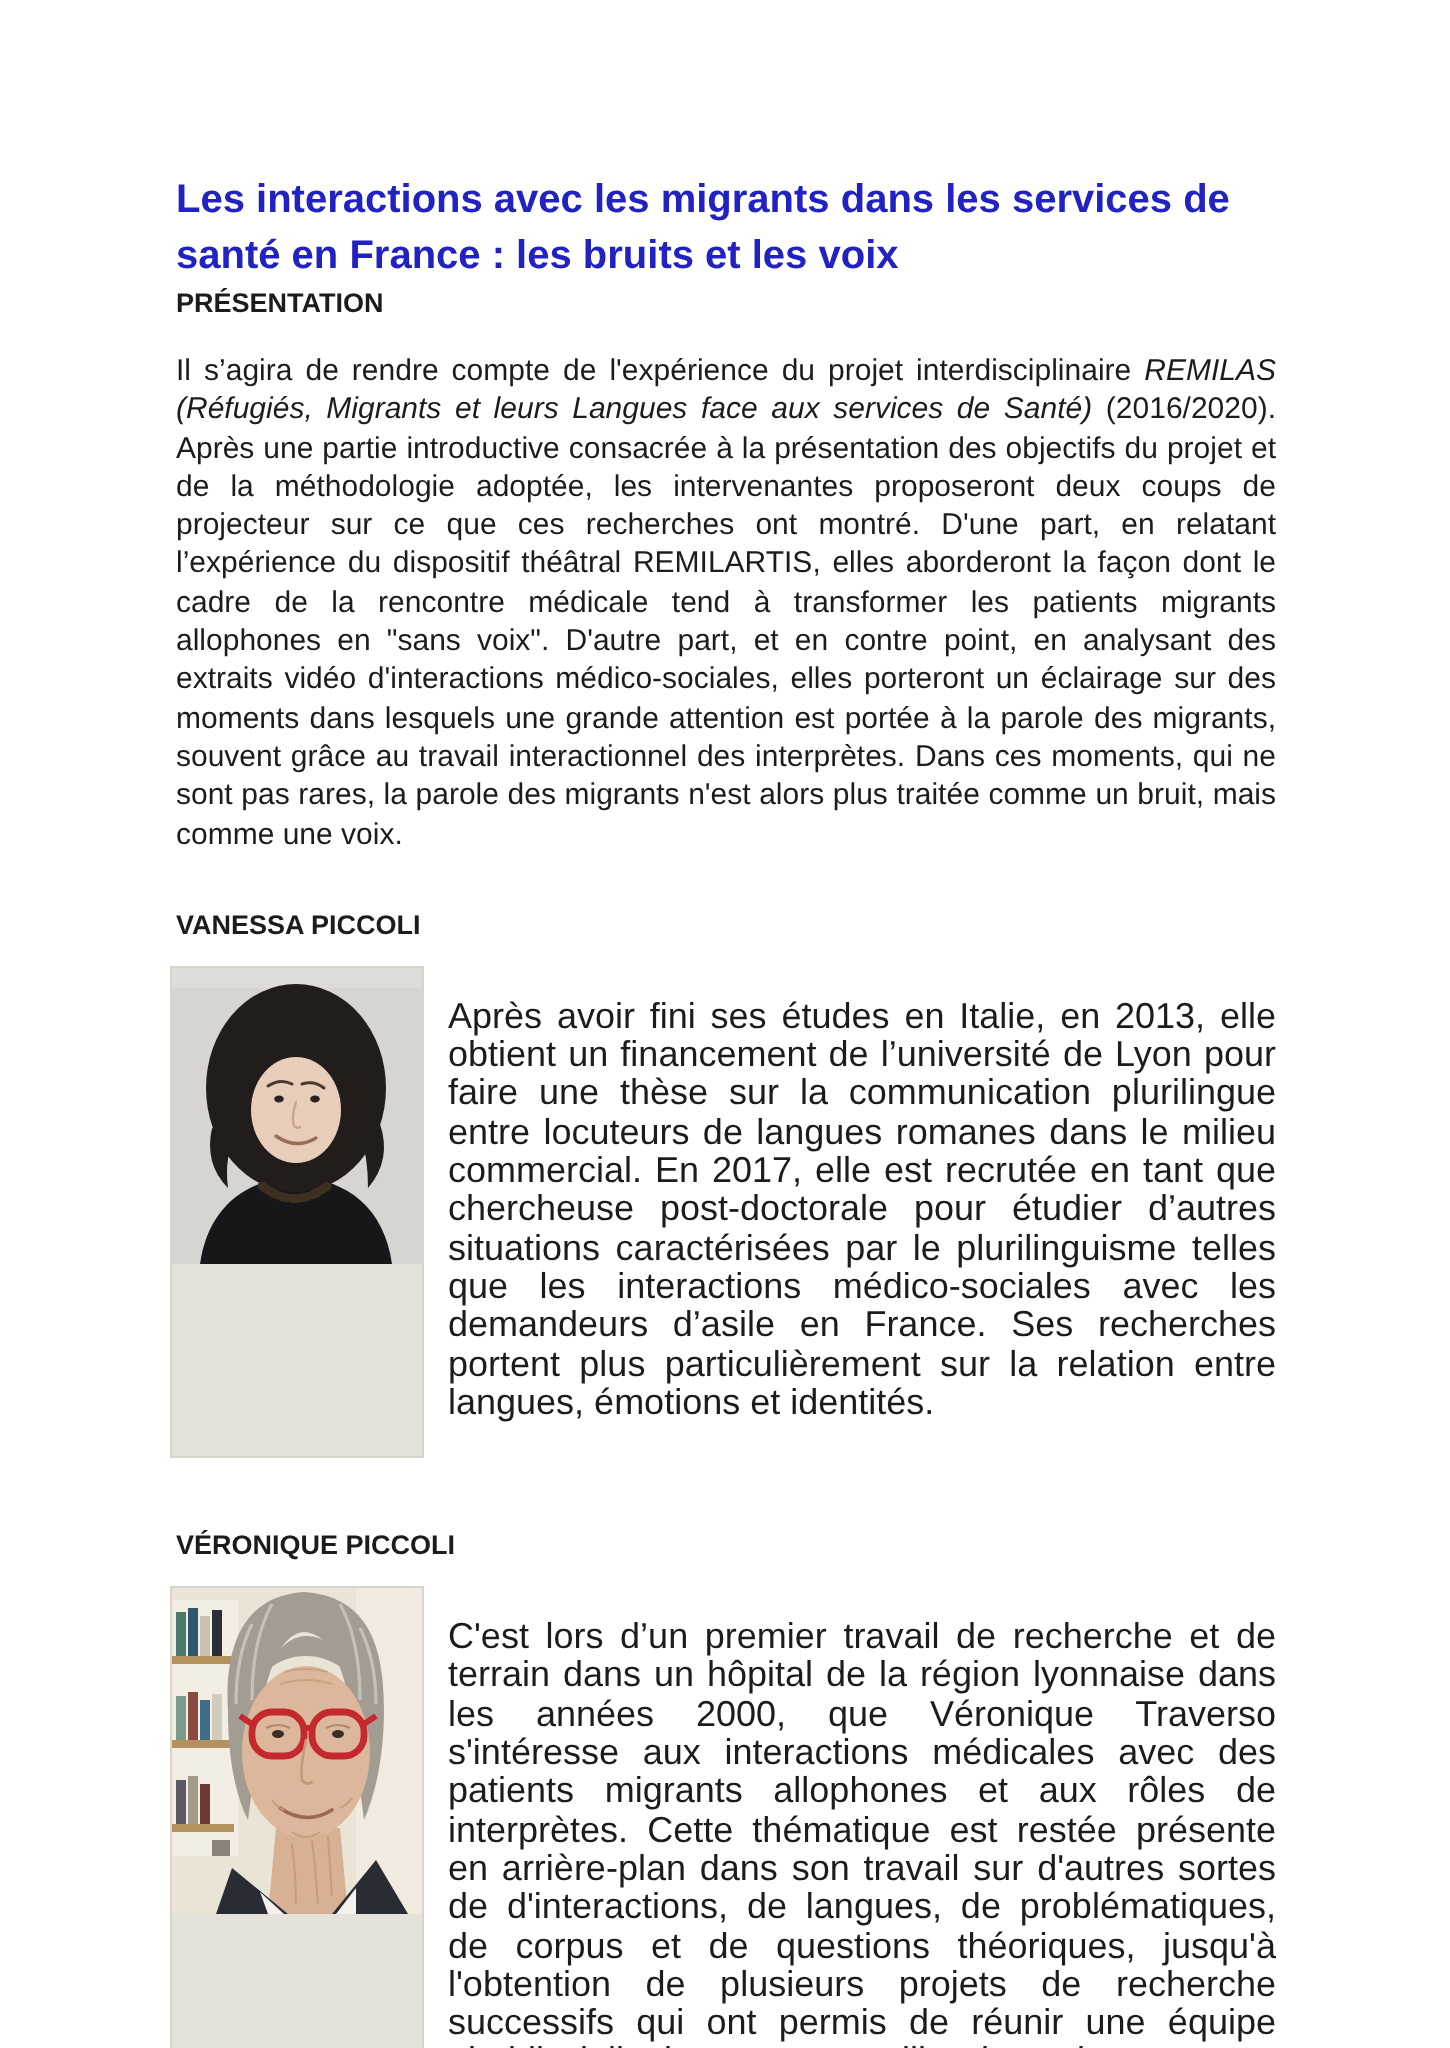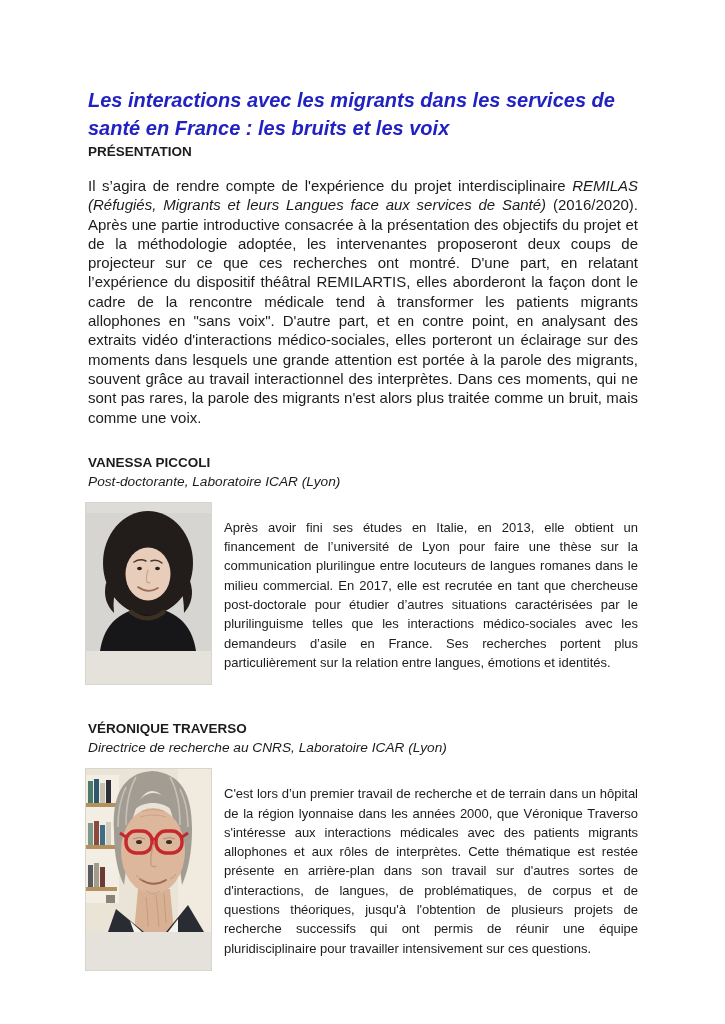--- a/index.html
+++ b/index.html
@@ -15,21 +15,20 @@
   .content {
     position: absolute;
     left: 88px;
     top: 0;
     width: 550px;
   }
   .doc-title {
     margin: 86px 0 0 0;
     color: #2222c2;
     font-weight: bold;
-    font-style: italic;
     font-size: 20px;
     line-height: 28px;
   }
   .presentation-heading {
     font-weight: bold;
     font-size: 13.5px;
     line-height: 19px;
   }
   .presentation-paragraph {
     font-size: 15px;
@@ -53,41 +52,40 @@
   .photo {
     flex: 0 0 auto;
     margin-left: -3px;
     border: 1px solid #d8d5cf;
     background: #e5e2db;
   }
   .photo svg { display: block; }
   .bio {
     margin-left: 12px;
     flex: 1;
-    font-size: 13px;
+    font-size: 18px;
     line-height: 19.3px;
     text-align: justify;
     margin-top: 16px;
   }
 </style>
 </head>
 <body>
 
 <div class="page">
   <div class="content">
 
     <h1 class="doc-title" style="color: rgb(34, 34, 194);">Les interactions avec les migrants dans les services de santé en France : les bruits et les voix</h1>
 
     <div class="presentation-heading">PRÉSENTATION</div>
 
     <p class="presentation-paragraph"><span>Il s’agira de rendre compte de l'expérience du projet interdisciplinaire </span><span class="it">REMILAS (Réfugiés, Migrants et leurs Langues face aux services de Santé)</span><span> (2016/2020). Après une partie introductive consacrée à la présentation des objectifs du projet et de la méthodologie adoptée, les intervenantes proposeront deux coups de projecteur sur ce que ces recherches ont montré. D'une part, en relatant l’expérience du dispositif théâtral REMILARTIS, elles aborderont la façon dont le cadre de la rencontre médicale tend à transformer les patients migrants allophones en "sans voix". D'autre part, et en contre point, en analysant des extraits vidéo d'interactions médico-sociales, elles porteront un éclairage sur des moments dans lesquels une grande attention est portée à la parole des migrants, souvent grâce au travail interactionnel des interprètes. Dans ces moments, qui ne sont pas rares, la parole des migrants n'est alors plus traitée comme un bruit, mais comme une voix.</span></p>
 
     <section class="speaker">
       <div class="speaker-name">VANESSA PICCOLI</div>
-      <div class="speaker-role">Post-doctorante, Laboratoire ICAR (Lyon)</div>
       <div class="speaker-row">
         <div class="photo" title="portrait-vanessa-piccoli">
           <svg width="125" height="148" viewBox="0 0 125 148" xmlns="http://www.w3.org/2000/svg">
             <rect width="125" height="148" fill="#d7d5d2"></rect>
             <rect x="0" y="0" width="125" height="10" fill="#dedcd9"></rect>
 
             <path d="M14,148 C18,120 36,106 62,104 C88,106 106,120 110,148 Z" fill="#17171a"></path>
 
             <rect x="52" y="88" width="20" height="22" rx="6" fill="#ddbfab"></rect>
 
@@ -110,22 +108,21 @@
             <path d="M52,84 q10,7 20,1" stroke="#9a6d58" stroke-width="1.7" fill="none" stroke-linecap="round"></path>
 
             <path d="M45,109 q17,13 34,-1" stroke="#3d3022" stroke-width="4.5" stroke-dasharray="3 2.4" fill="none" stroke-linecap="round"></path>
           </svg>
         </div>
         <p class="bio">Après avoir fini ses études en Italie, en 2013, elle obtient un financement de l’université de Lyon pour faire une thèse sur la communication plurilingue entre locuteurs de langues romanes dans le milieu commercial. En 2017, elle est recrutée en tant que chercheuse post-doctorale pour étudier d’autres situations caractérisées par le plurilinguisme telles que les interactions médico-sociales avec les demandeurs d’asile en France. Ses recherches portent plus particulièrement sur la relation entre langues, émotions et identités.</p>
       </div>
     </section>
 
     <section class="speaker">
-      <div class="speaker-name">VÉRONIQUE TRAVERSO</div>
-      <div class="speaker-role">Directrice de recherche au CNRS, Laboratoire ICAR (Lyon)</div>
+      <div class="speaker-name">VÉRONIQUE PICCOLI</div>
       <div class="speaker-row">
         <div class="photo" title="portrait-veronique-traverso">
           <svg width="125" height="163" viewBox="0 0 125 163" xmlns="http://www.w3.org/2000/svg">
             <rect width="125" height="163" fill="#eae4d7"></rect>
             <rect x="92" y="0" width="33" height="163" fill="#f0eadf"></rect>
 
             <rect x="0" y="6" width="33" height="128" fill="#f2eee4"></rect>
             <rect x="0" y="34" width="31" height="4" fill="#b4905f"></rect>
             <rect x="0" y="76" width="31" height="4" fill="#b4905f"></rect>
             <rect x="0" y="118" width="31" height="4" fill="#b4905f"></rect>

